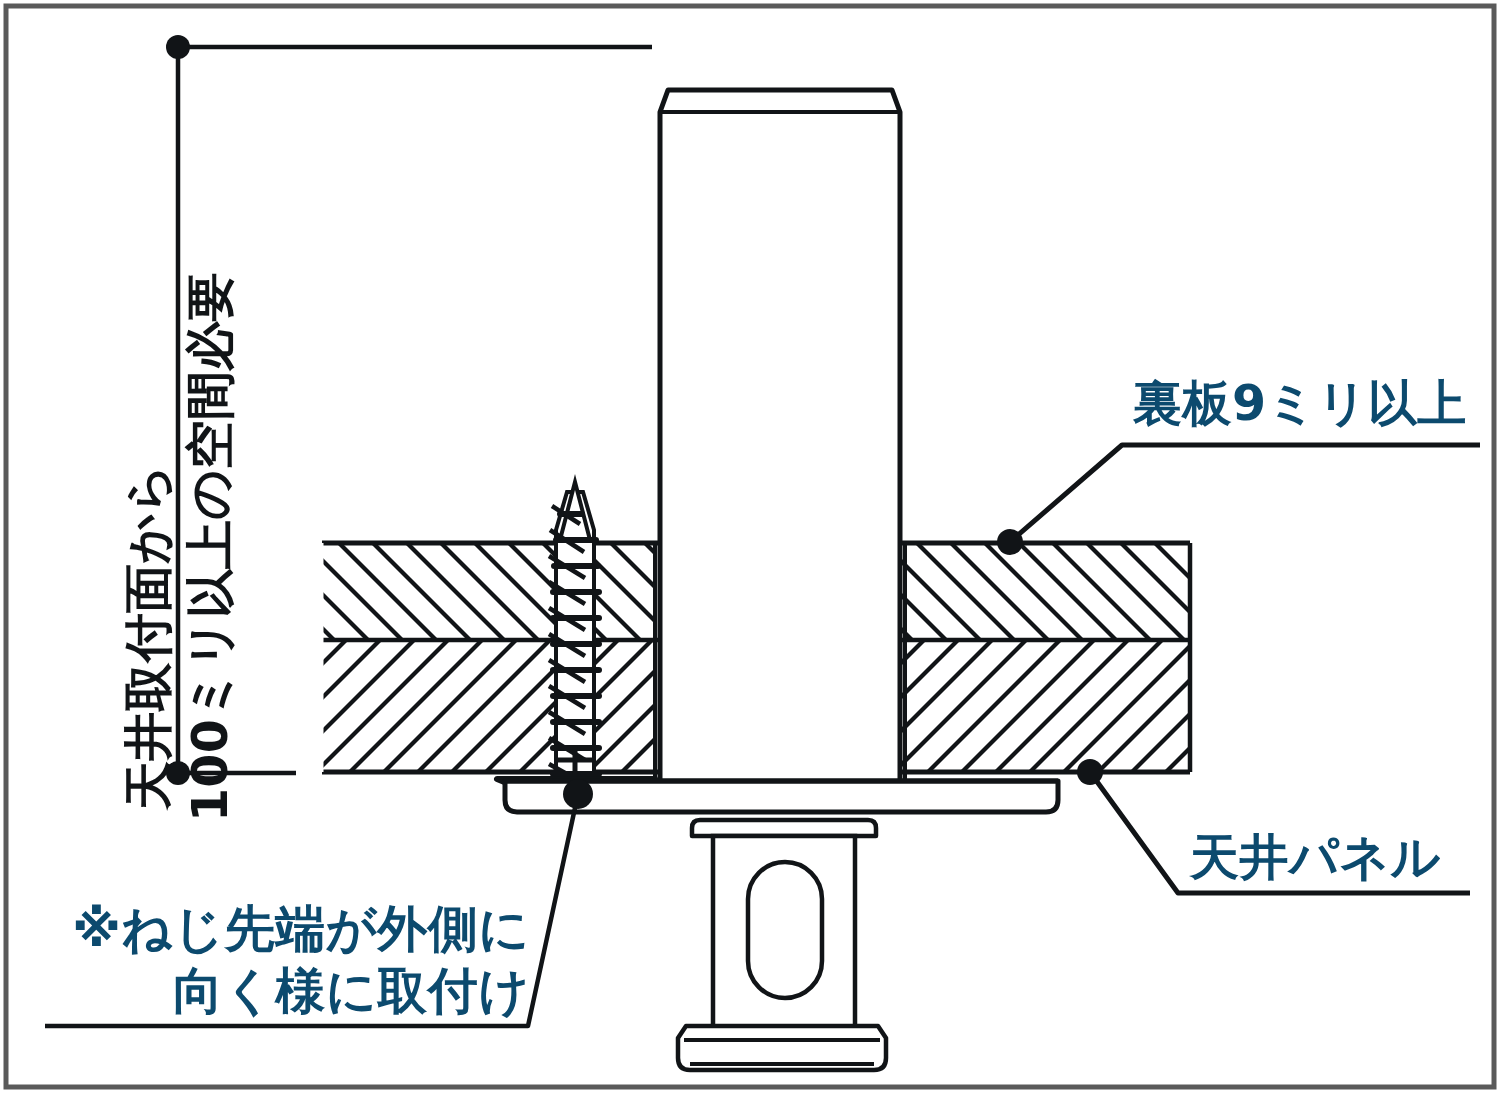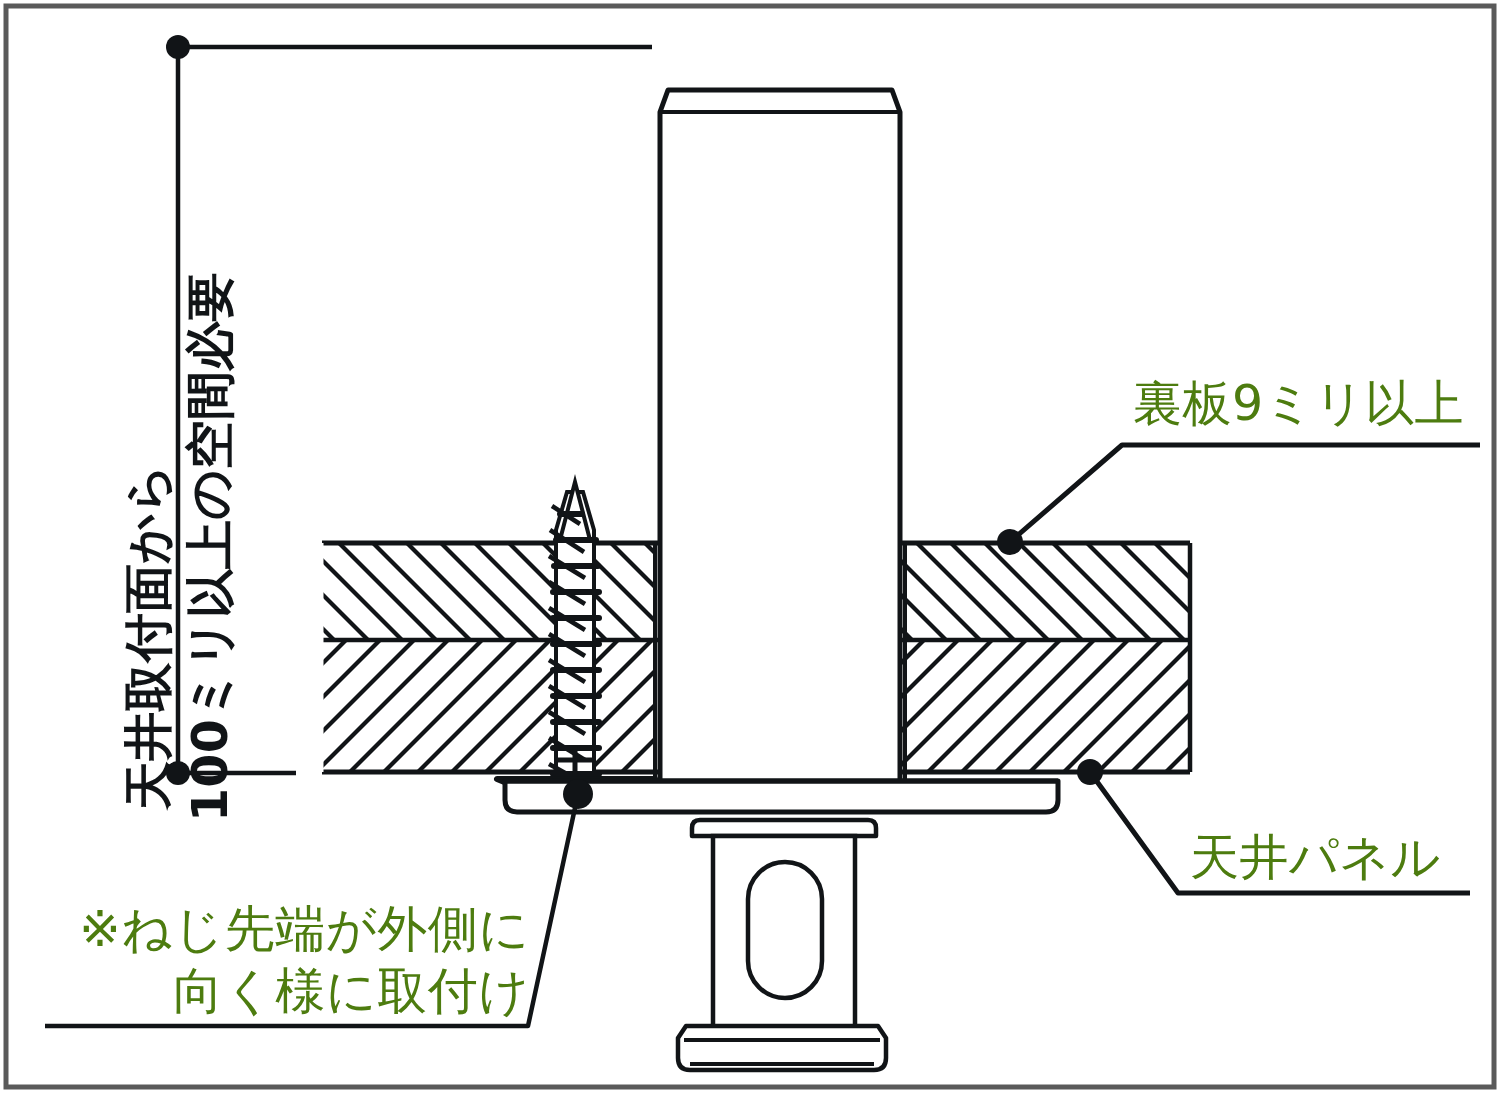--- a/index.html
+++ b/index.html
@@ -21,23 +21,23 @@
   #diagram-svg {
     position: absolute;
     left: 0;
     top: 0;
     width: 1500px;
     height: 1093px;
     display: block;
   }
   .lbl {
     position: absolute;
-    color: #4d7c0f;
+    color: #0c4a6e;
     font-family: "DejaVu Sans", "Liberation Sans", sans-serif;
-    font-weight: 400;
+    font-weight: 700;
     white-space: nowrap;
     letter-spacing: 0.01em;
   }
   
   #label-backing-board {
     left: 1133px;
     top: 379px;
     font-size: 49px;
     line-height: 1.0;
   }

